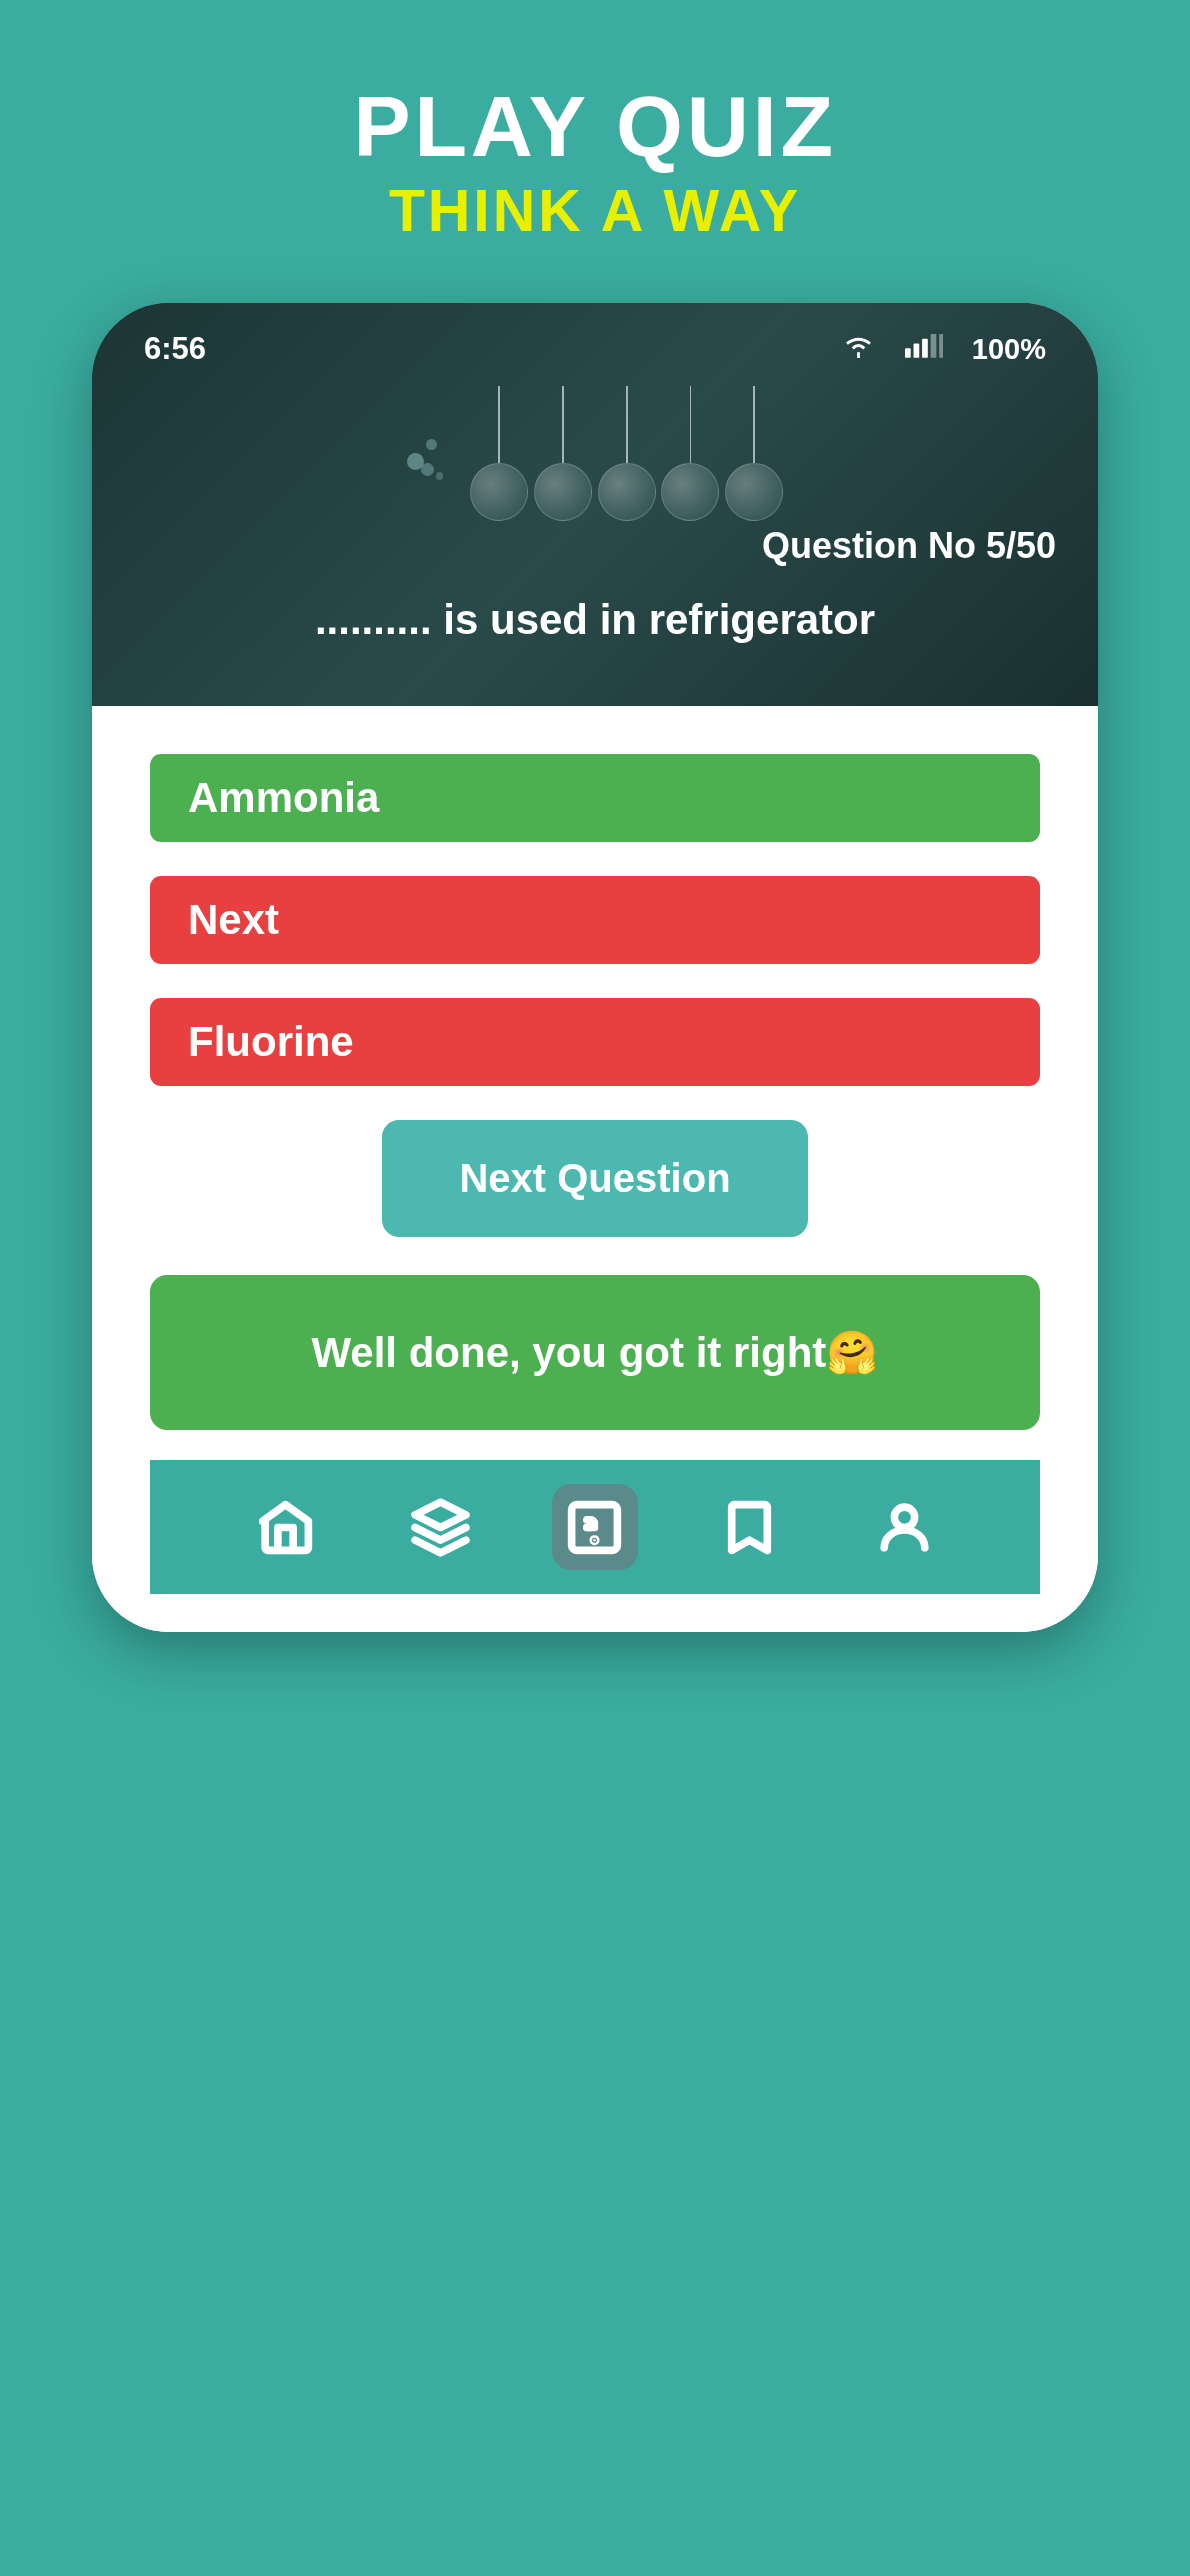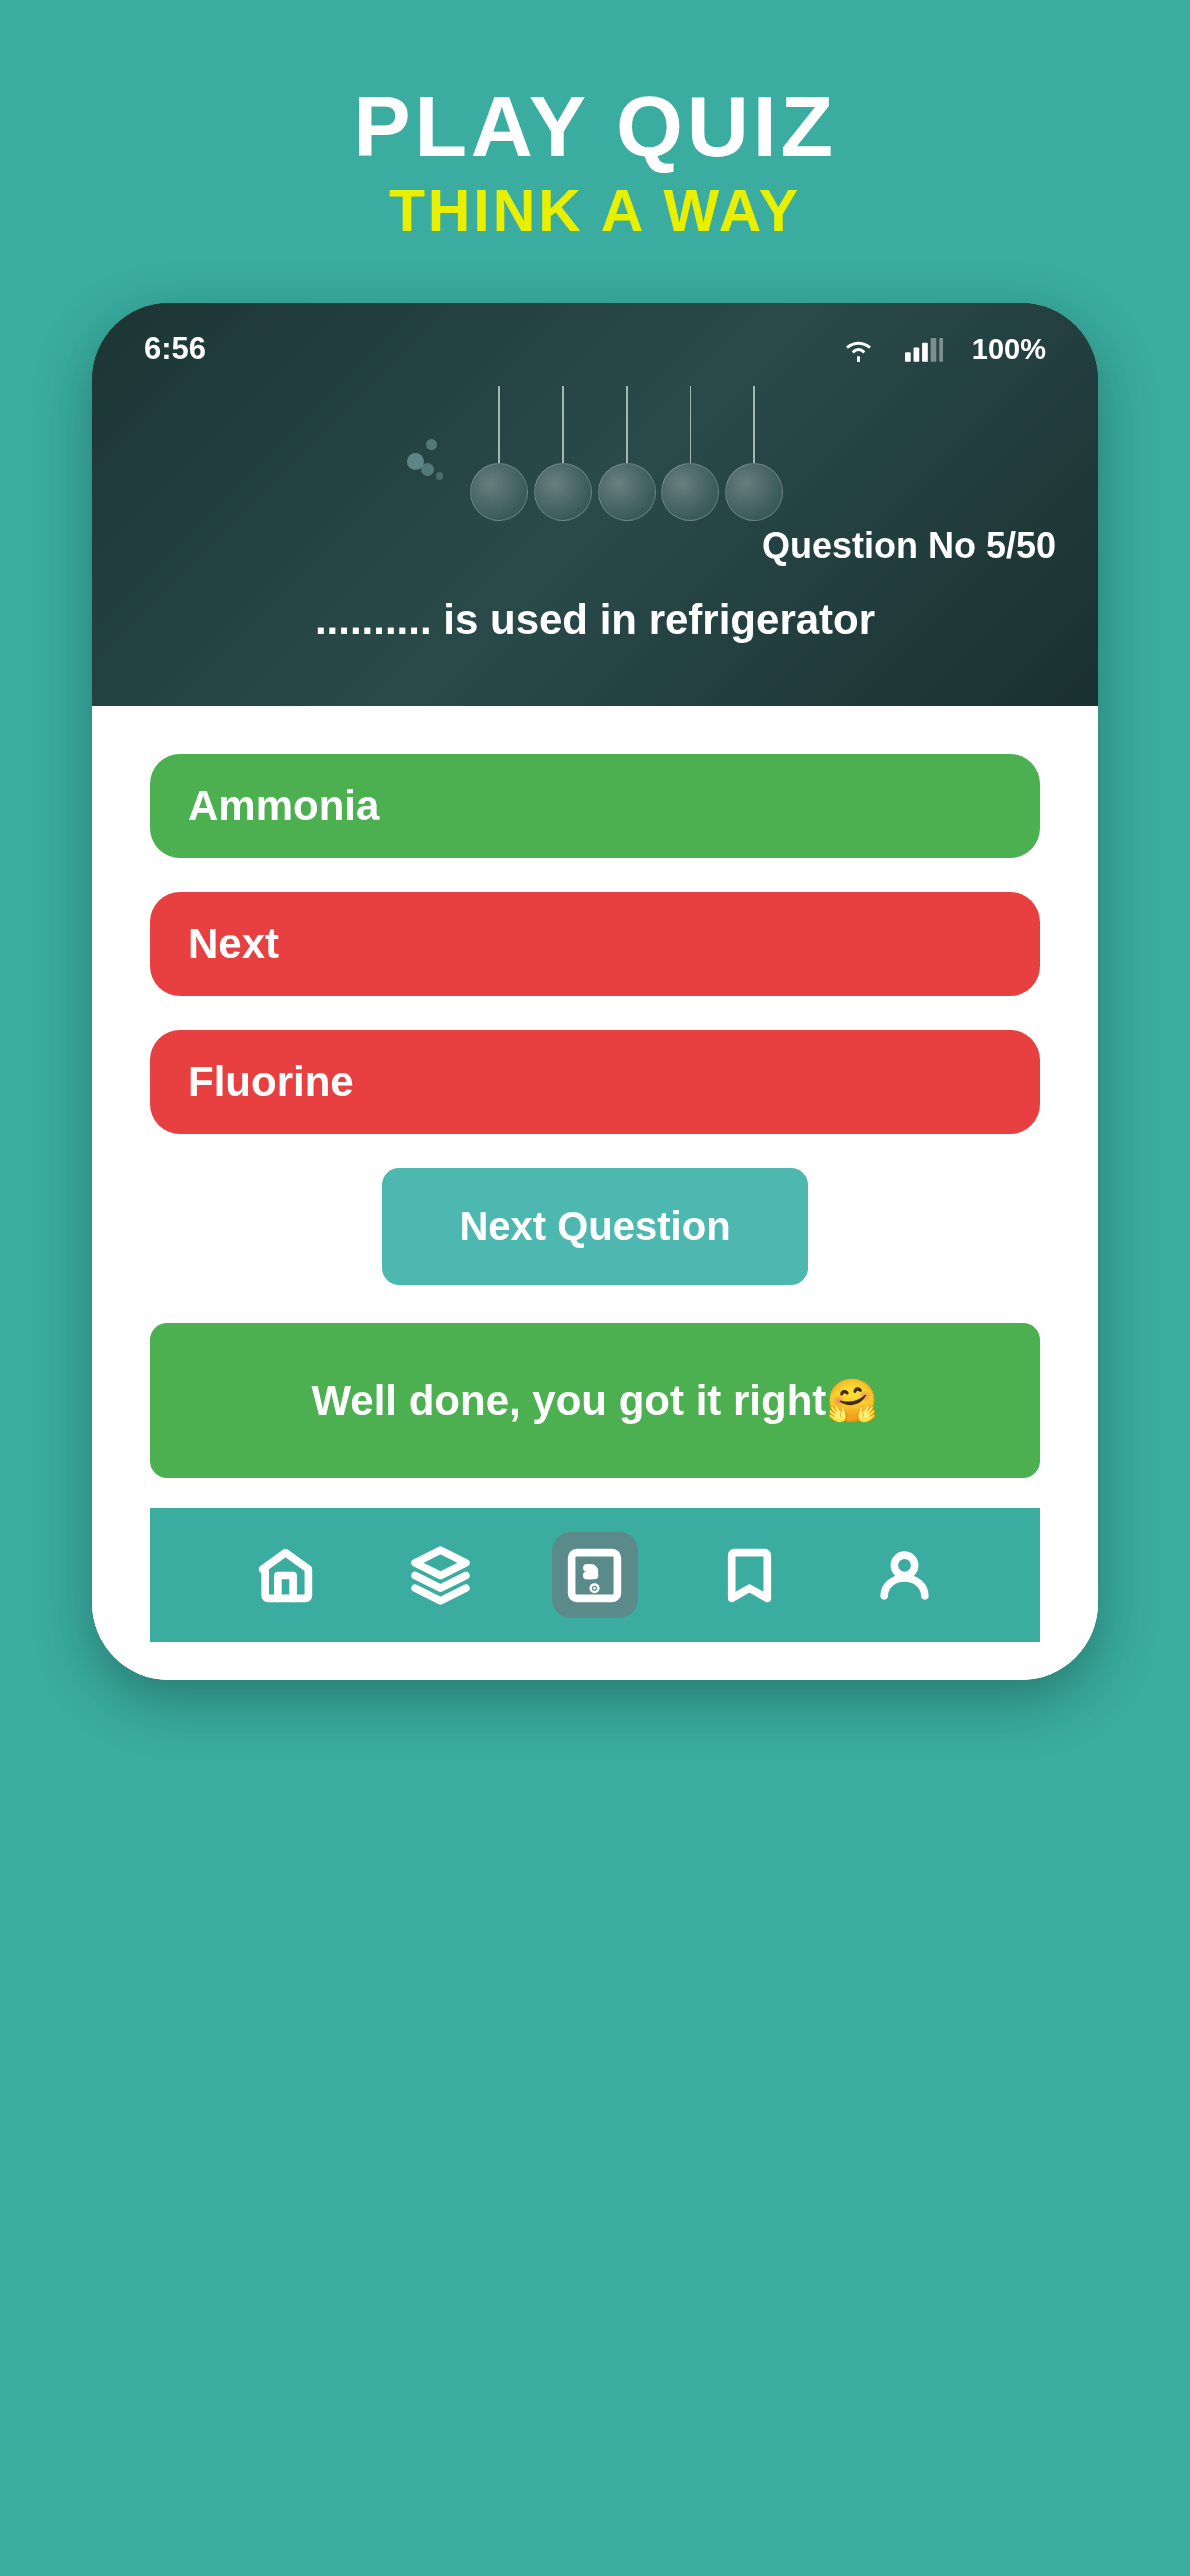--- a/index.html
+++ b/index.html
@@ -63,21 +63,21 @@
       color: white;
       font-size: 31px;
     }
 
     .status-time {
       font-weight: 600;
     }
 
     .status-icons {
       display: flex;
-      align-items: center;
+      align-items: flex-start;
       gap: 29px;
       font-size: 27px;
     }
 
     .newton-cradle {
       display: flex;
       justify-content: center;
       align-items: flex-start;
       gap: 5.8px;
       padding: 9.6px 0 0 0;
@@ -124,22 +124,22 @@
     }
 
     
     .answers-area {
       background: white;
       padding: 48px 58px 38px 58px;
     }
 
     .answer-btn {
       width: 100%;
-      padding: 28px 38px;
-      border-radius: 30px;
+      padding: 20px 38px;
+      border-radius: 11px;
       border: none;
       font-size: 42px;
       font-weight: 600;
       color: white;
       text-align: left;
       margin-bottom: 34px;
       cursor: pointer;
       display: block;
     }
 

